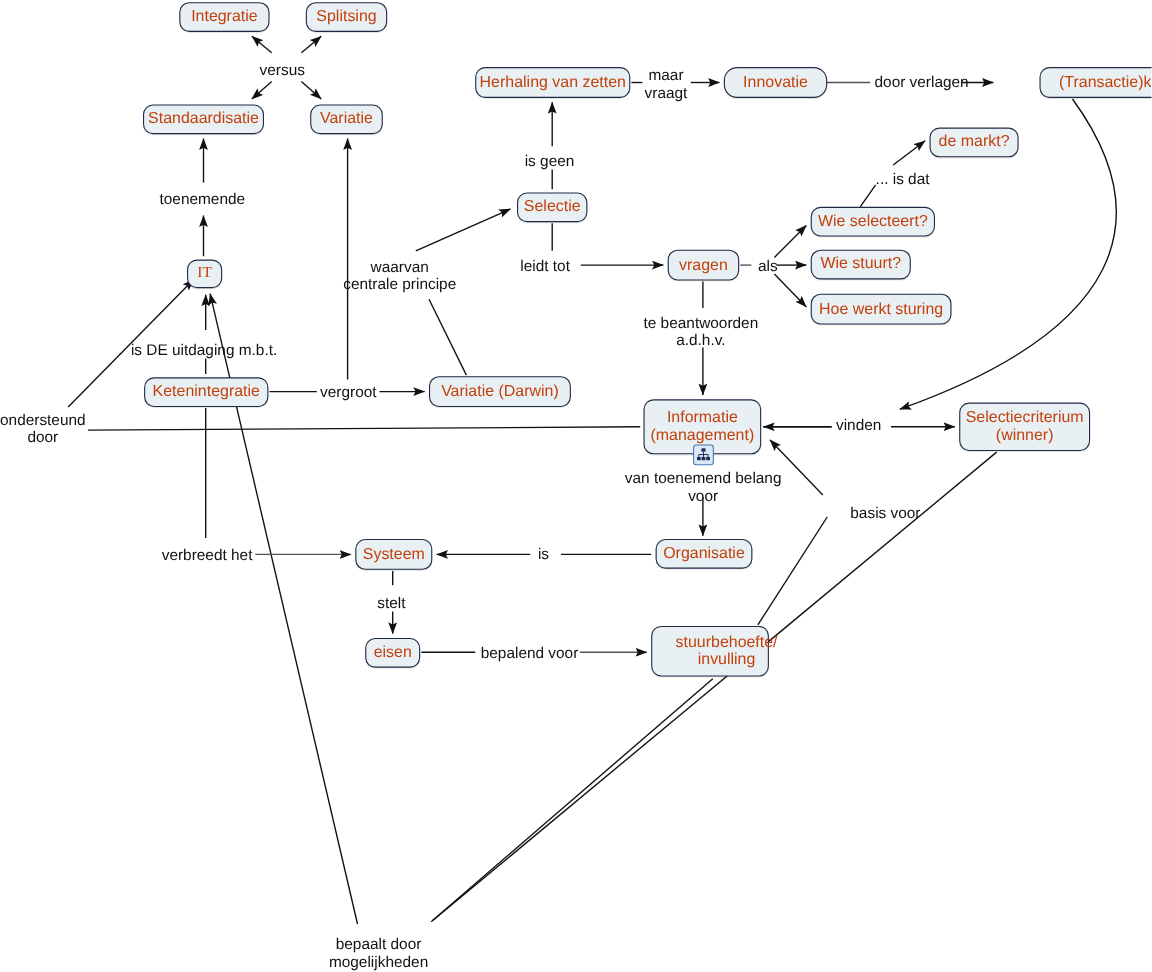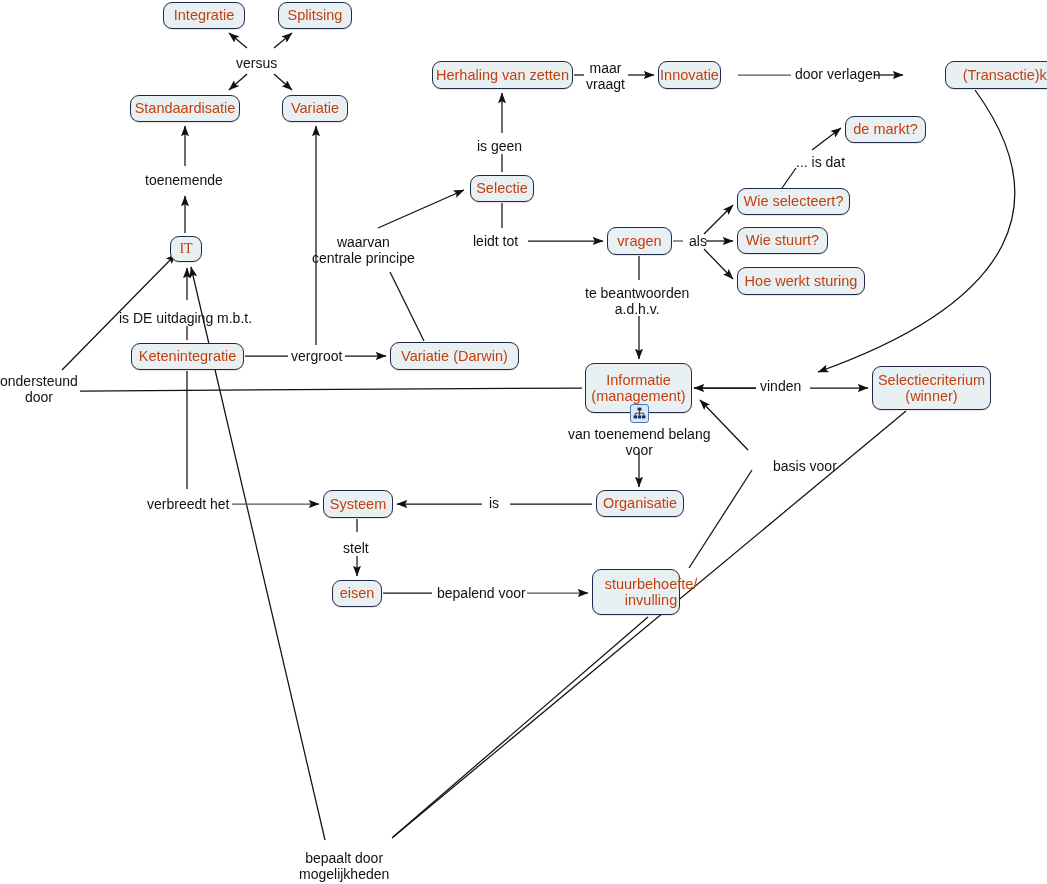--- a/index.html
+++ b/index.html
@@ -137,35 +137,35 @@
 
   <div class="node" style="left:163px;top:2px;width:82px;height:27px;">Integratie</div>
   <div class="node" style="left:278px;top:2px;width:74px;height:27px;">Splitsing</div>
   <div class="node" style="left:130px;top:95px;width:110px;height:27px;">Standaardisatie</div>
   <div class="node" style="left:282px;top:95px;width:66px;height:27px;">Variatie</div>
   <div class="node serif" style="left:170px;top:236px;width:32px;height:26px;">IT</div>
   <div class="node" style="left:131px;top:343px;width:113px;height:27px;">Ketenintegratie</div>
   <div class="node" style="left:390px;top:342px;width:129px;height:28px;">Variatie (Darwin)</div>
   <div class="node" style="left:470px;top:175px;width:64px;height:27px;">Selectie</div>
   <div class="node" style="left:432px;top:61px;width:141px;height:28px;">Herhaling van zetten</div>
-  <div class="node" style="left:658px;top:61px;width:63px;height:28px;">Innovatie</div>
+  <div class="node" style="left:658px;top:61px;width:94px;height:28px;border-radius:12px;">Innovatie</div>
   <div class="node" style="left:945px;top:61px;width:155px;height:28px;">(Transactie)kosten</div>
   <div class="node" style="left:845px;top:116px;width:81px;height:27px;">de markt?</div>
   <div class="node" style="left:607px;top:227px;width:65px;height:28px;">vragen</div>
   <div class="node" style="left:737px;top:188px;width:113px;height:27px;">Wie selecteert?</div>
   <div class="node" style="left:737px;top:227px;width:91px;height:27px;">Wie stuurt?</div>
   <div class="node" style="left:737px;top:267px;width:128px;height:28px;">Hoe werkt sturing</div>
   <div class="node" style="left:585px;top:363px;width:107px;height:50px;">Informatie
 (management)</div>
   <div class="node" style="left:872px;top:366px;width:119px;height:44px;">Selectiecriterium
 (winner)</div>
   <div class="node" style="left:596px;top:490px;width:88px;height:27px;">Organisatie</div>
   <div class="node" style="left:323px;top:490px;width:70px;height:28px;">Systeem</div>
   <div class="node" style="left:332px;top:580px;width:50px;height:27px;">eisen</div>
-  <div class="node" style="left:592px;top:569px;width:88px;height:46px;padding-left:39px;">stuurbehoefte/
+  <div class="node" style="left:592px;top:569px;width:107px;height:46px;padding-left:39px;">stuurbehoefte/
 invulling</div>
 
   <div class="submap-icon" style="left:630px;top:404px;">
     <svg width="13" height="13" viewBox="0 0 13 13">
       <rect x="4.6" y="0.6" width="3.8" height="3" fill="#1b2e55"></rect>
       <rect x="0.6" y="8.4" width="3.4" height="3" fill="#1b2e55"></rect>
       <rect x="4.8" y="8.4" width="3.4" height="3" fill="#1b2e55"></rect>
       <rect x="9" y="8.4" width="3.4" height="3" fill="#1b2e55"></rect>
       <path d="M6.5,3.6 L6.5,6.2 M2.3,6.2 L10.7,6.2 M2.3,6.2 L2.3,8.4 M6.5,6.2 L6.5,8.4 M10.7,6.2 L10.7,8.4" stroke="#1b2e55" stroke-width="0.9" fill="none"></path>
     </svg>

